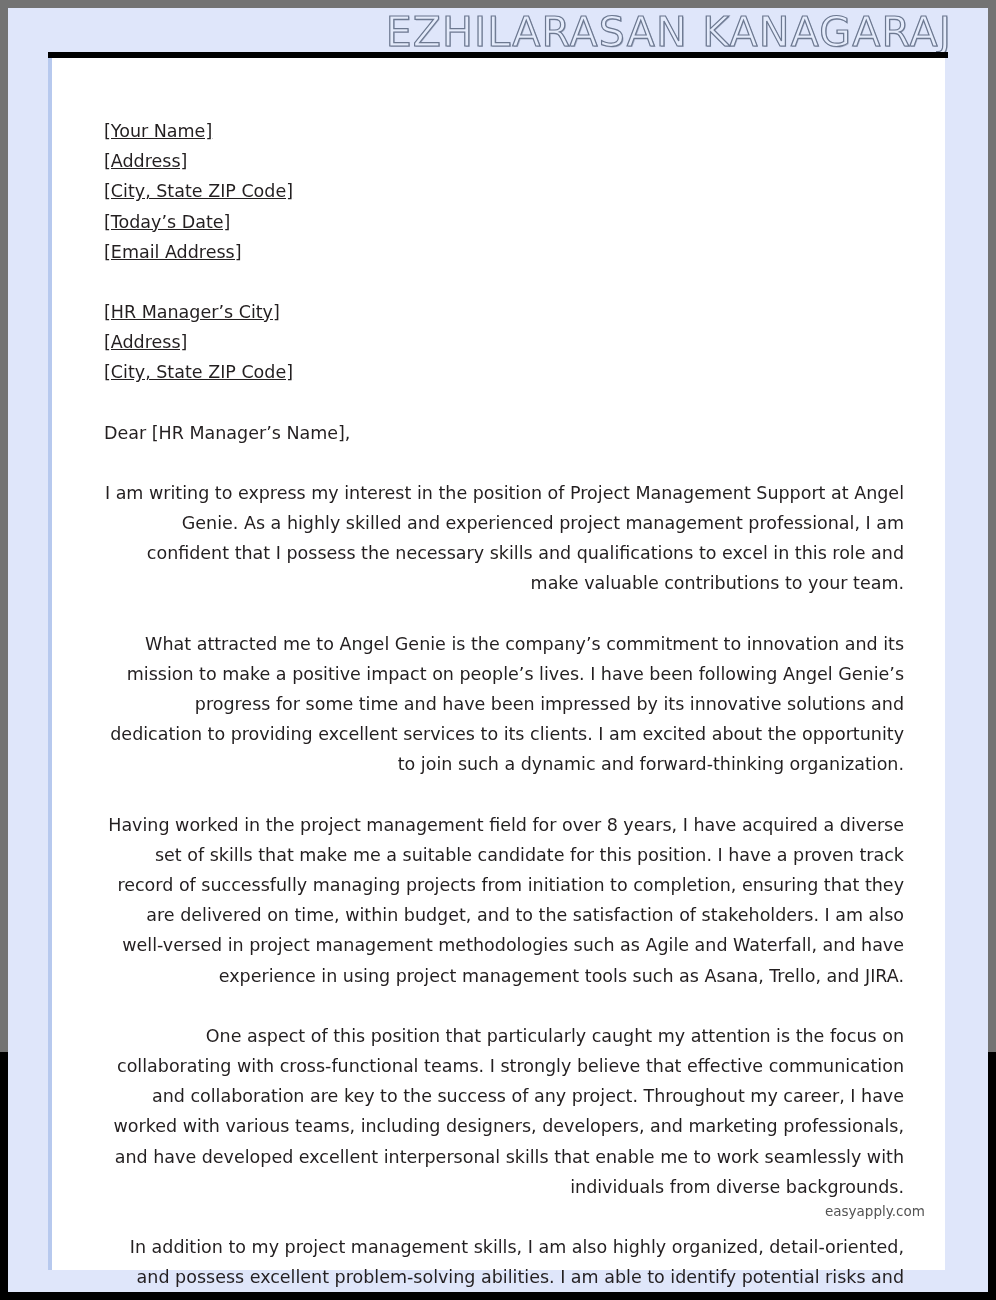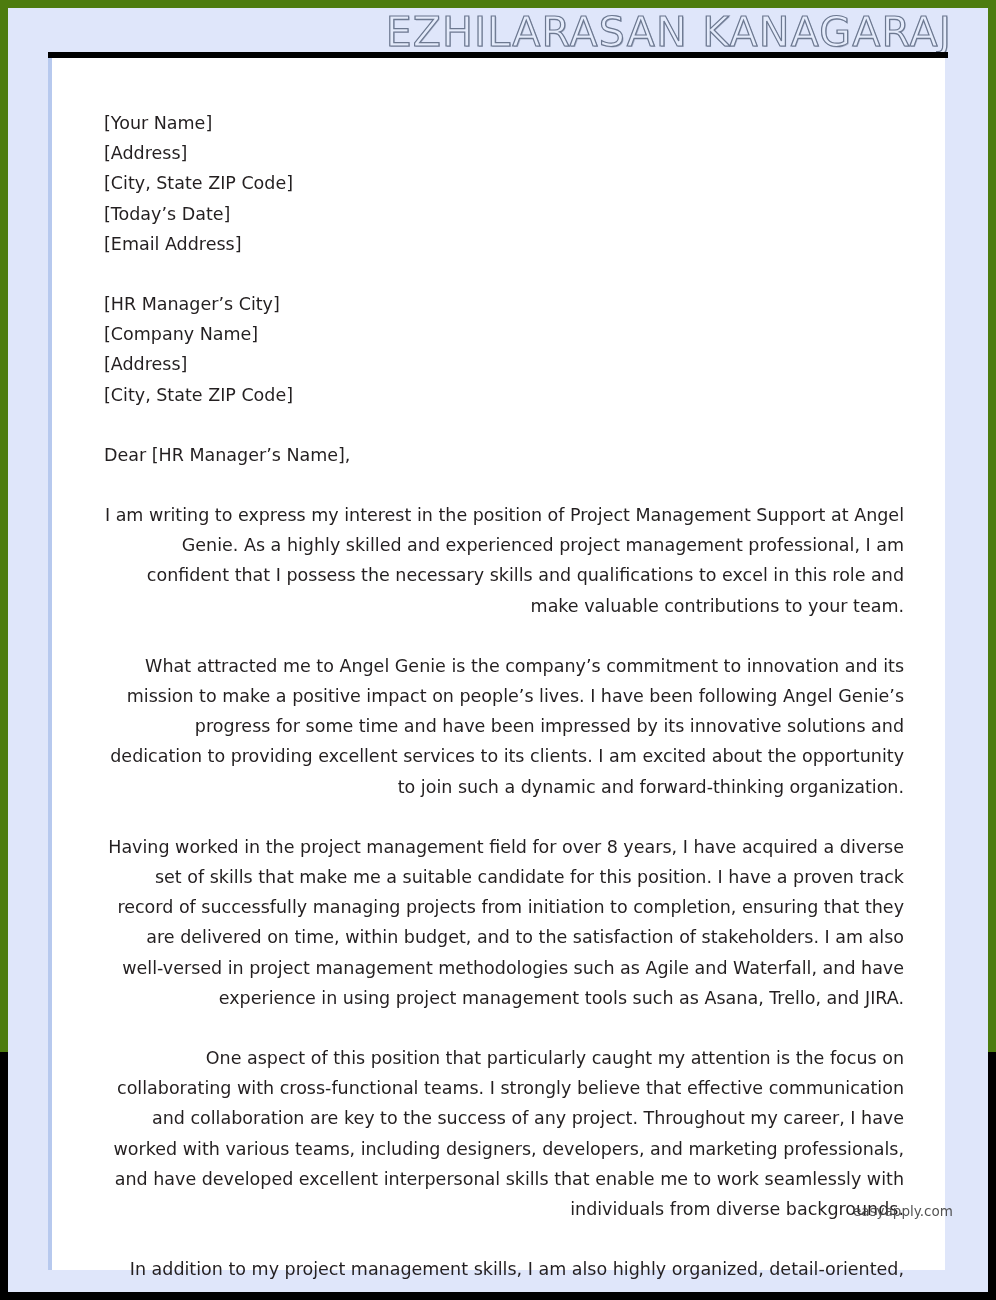--- a/index.html
+++ b/index.html
@@ -14,21 +14,21 @@
     overflow: hidden;
   }
 
   
   .page-frame {
     position: absolute;
     left: 0;
     top: 0;
     width: 996px;
     height: 1052px;
-    background: #4d7c0f;
+    background: #737373;
     box-sizing: border-box;
     padding: 8px;
   }
   .page-bg {
     position: relative;
     width: 980px;
     height: 1284px;
     background: #dfe6fa;
     overflow: hidden;
   }
@@ -87,40 +87,41 @@
     top: 46px;
     width: 800px;
     font-family: "DejaVu Sans", sans-serif;
     font-size: 17.5px;
     line-height: 30.2px;
     color: #231f20;
     font-weight: 400;
   }
 
   .addr-block {
-    margin: 4px 0 30px 0;
+    margin: 12px 0 30px 0;
+    text-decoration: underline;
   }
   .addr-line {
     white-space: nowrap;
   }
   .salutation {
     margin: 16px 0 30px 0;
   }
   .para {
     margin: 0 0 30px 0;
     text-align: right;
   }
   .para:last-child {
     margin-bottom: 0;
   }
 
   
   .watermark {
     position: absolute;
-    left: 845px;
+    left: 817px;
     top: 1195px;
     font-family: "DejaVu Sans", sans-serif;
     font-size: 13.5px;
     line-height: 16px;
     color: #4a4a4a;
     white-space: nowrap;
     opacity: 0.95;
   }
 </style>
 </head>
@@ -140,21 +141,20 @@
         <div class="addr-block">
           <div class="addr-line">[Your Name]</div>
           <div class="addr-line">[Address]</div>
           <div class="addr-line">[City, State ZIP Code]</div>
           <div class="addr-line">[Today’s Date]</div>
           <div class="addr-line">[Email Address]</div>
         </div>
 
         <div class="addr-block">
           <div class="addr-line">[HR Manager’s City]</div>
-          <div class="addr-line">[Company Name]</div>
           <div class="addr-line">[Address]</div>
           <div class="addr-line">[City, State ZIP Code]</div>
         </div>
 
         <div class="salutation">Dear [HR Manager’s Name],</div>
 
         <p class="para">I am writing to express my interest in the position of Project Management Support at Angel Genie. As a highly skilled and experienced project management professional, I am confident that I possess the necessary skills and qualifications to excel in this role and make valuable contributions to your team.</p>
         <p class="para">What attracted me to Angel Genie is the company’s commitment to innovation and its mission to make a positive impact on people’s lives. I have been following Angel Genie’s progress for some time and have been impressed by its innovative solutions and dedication to providing excellent services to its clients. I am excited about the opportunity to join such a dynamic and forward-thinking organization.</p>
         <p class="para">Having worked in the project management field for over 8 years, I have acquired a diverse set of skills that make me a suitable candidate for this position. I have a proven track record of successfully managing projects from initiation to completion, ensuring that they are delivered on time, within budget, and to the satisfaction of stakeholders. I am also well-versed in project management methodologies such as Agile and Waterfall, and have experience in using project management tools such as Asana, Trello, and JIRA.</p>
         <p class="para">One aspect of this position that particularly caught my attention is the focus on collaborating with cross-functional teams. I strongly believe that effective communication and collaboration are key to the success of any project. Throughout my career, I have worked with various teams, including designers, developers, and marketing professionals, and have developed excellent interpersonal skills that enable me to work seamlessly with individuals from diverse backgrounds.</p>

